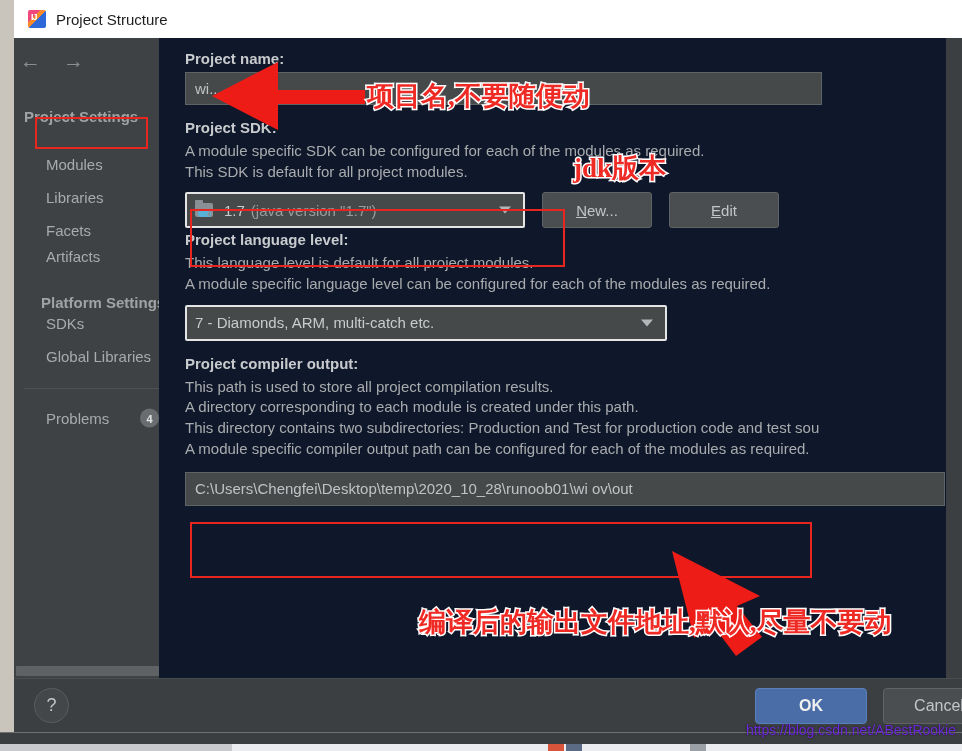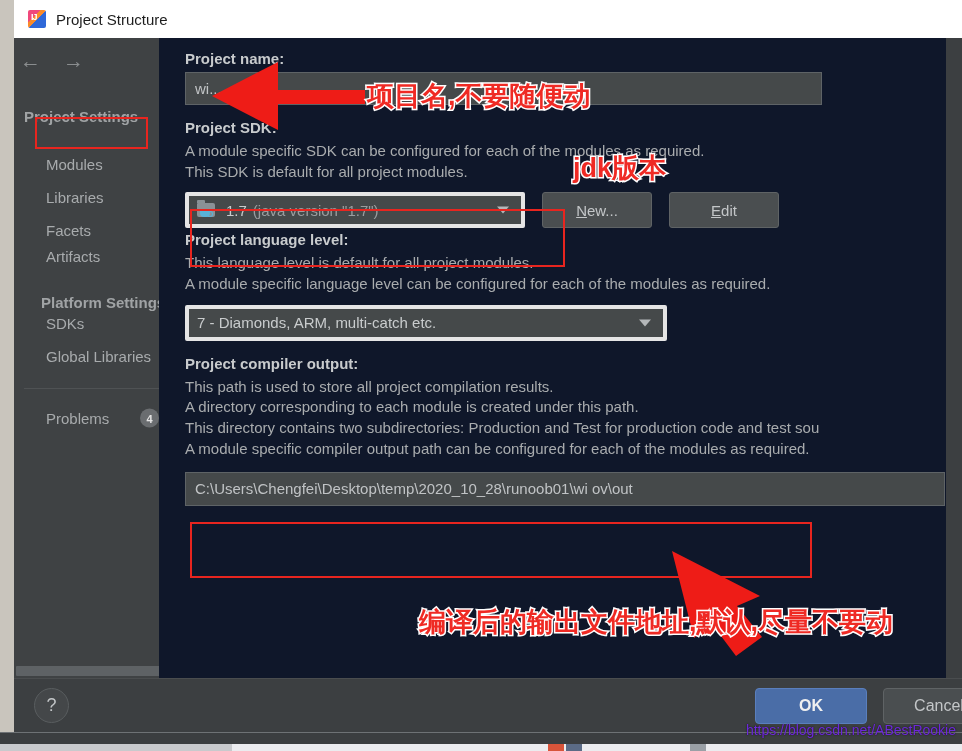--- a/index.html
+++ b/index.html
@@ -125,21 +125,21 @@
     background: #45494a;
     border: 1px solid #5e6366;
     display: flex; align-items: center;
     padding: 0 9px;
     font-size: 15px; color: #c0c3c5;
     white-space: nowrap; overflow: hidden;
   }
   .combo {
     height: 36px;
     background: #45494a;
-    border: 4px solid #e5e5e5;
+    border: 2px solid #e5e5e5;
     border-radius: 2px;
     display: flex; align-items: center;
     padding: 0 8px;
     font-size: 15px; color: #c9cccd;
     position: relative;
   }
   .combo .arrow {
     position: absolute; right: 12px; top: 50%;
     transform: translateY(-50%);
     width: 0; height: 0;
@@ -247,21 +247,21 @@
     position: absolute; left: 0; top: 0;
     width: 962px; height: 751px;
     pointer-events: none;
   }
   .red-box {
     position: absolute;
     border: 2px solid #e8251f;
   }
   .cn-anno {
     position: absolute;
-    font-family: Liberation Sans, sans-serif;
+    font-family: Liberation Serif, serif;
     font-weight: bold;
     color: #ef2a24;
     white-space: nowrap;
     -webkit-text-stroke: 3px #ffffff;
     paint-order: stroke fill;
     text-align: right;
   }
   .cn-anno-top   { font-size: 27px; left: 367px; top: 78px; }
   .cn-anno-jdk   { font-size: 27px; left: 573px; top: 150px; }
   .cn-anno-bot   { font-size: 27px; left: 419px; top: 604px; }

